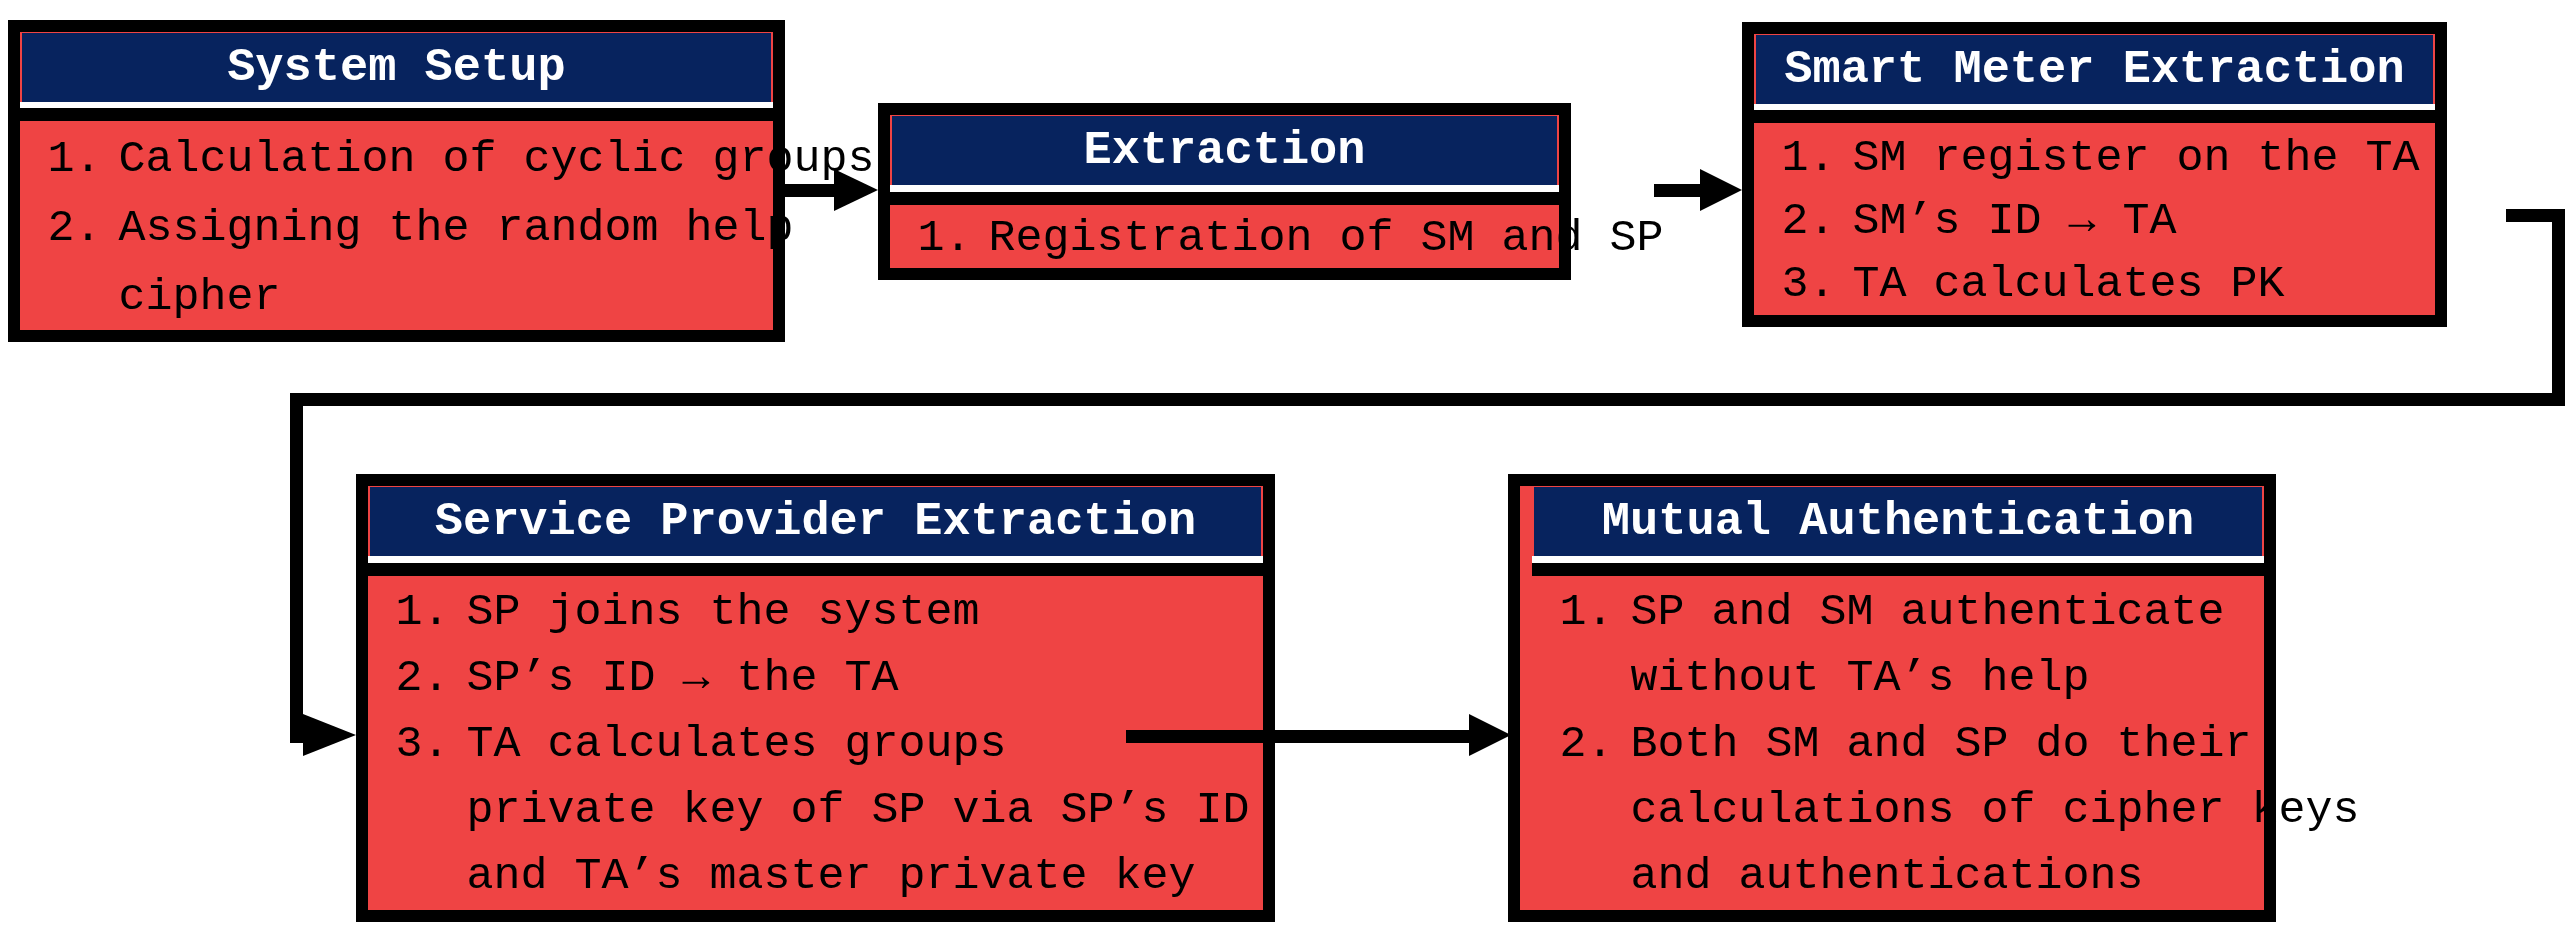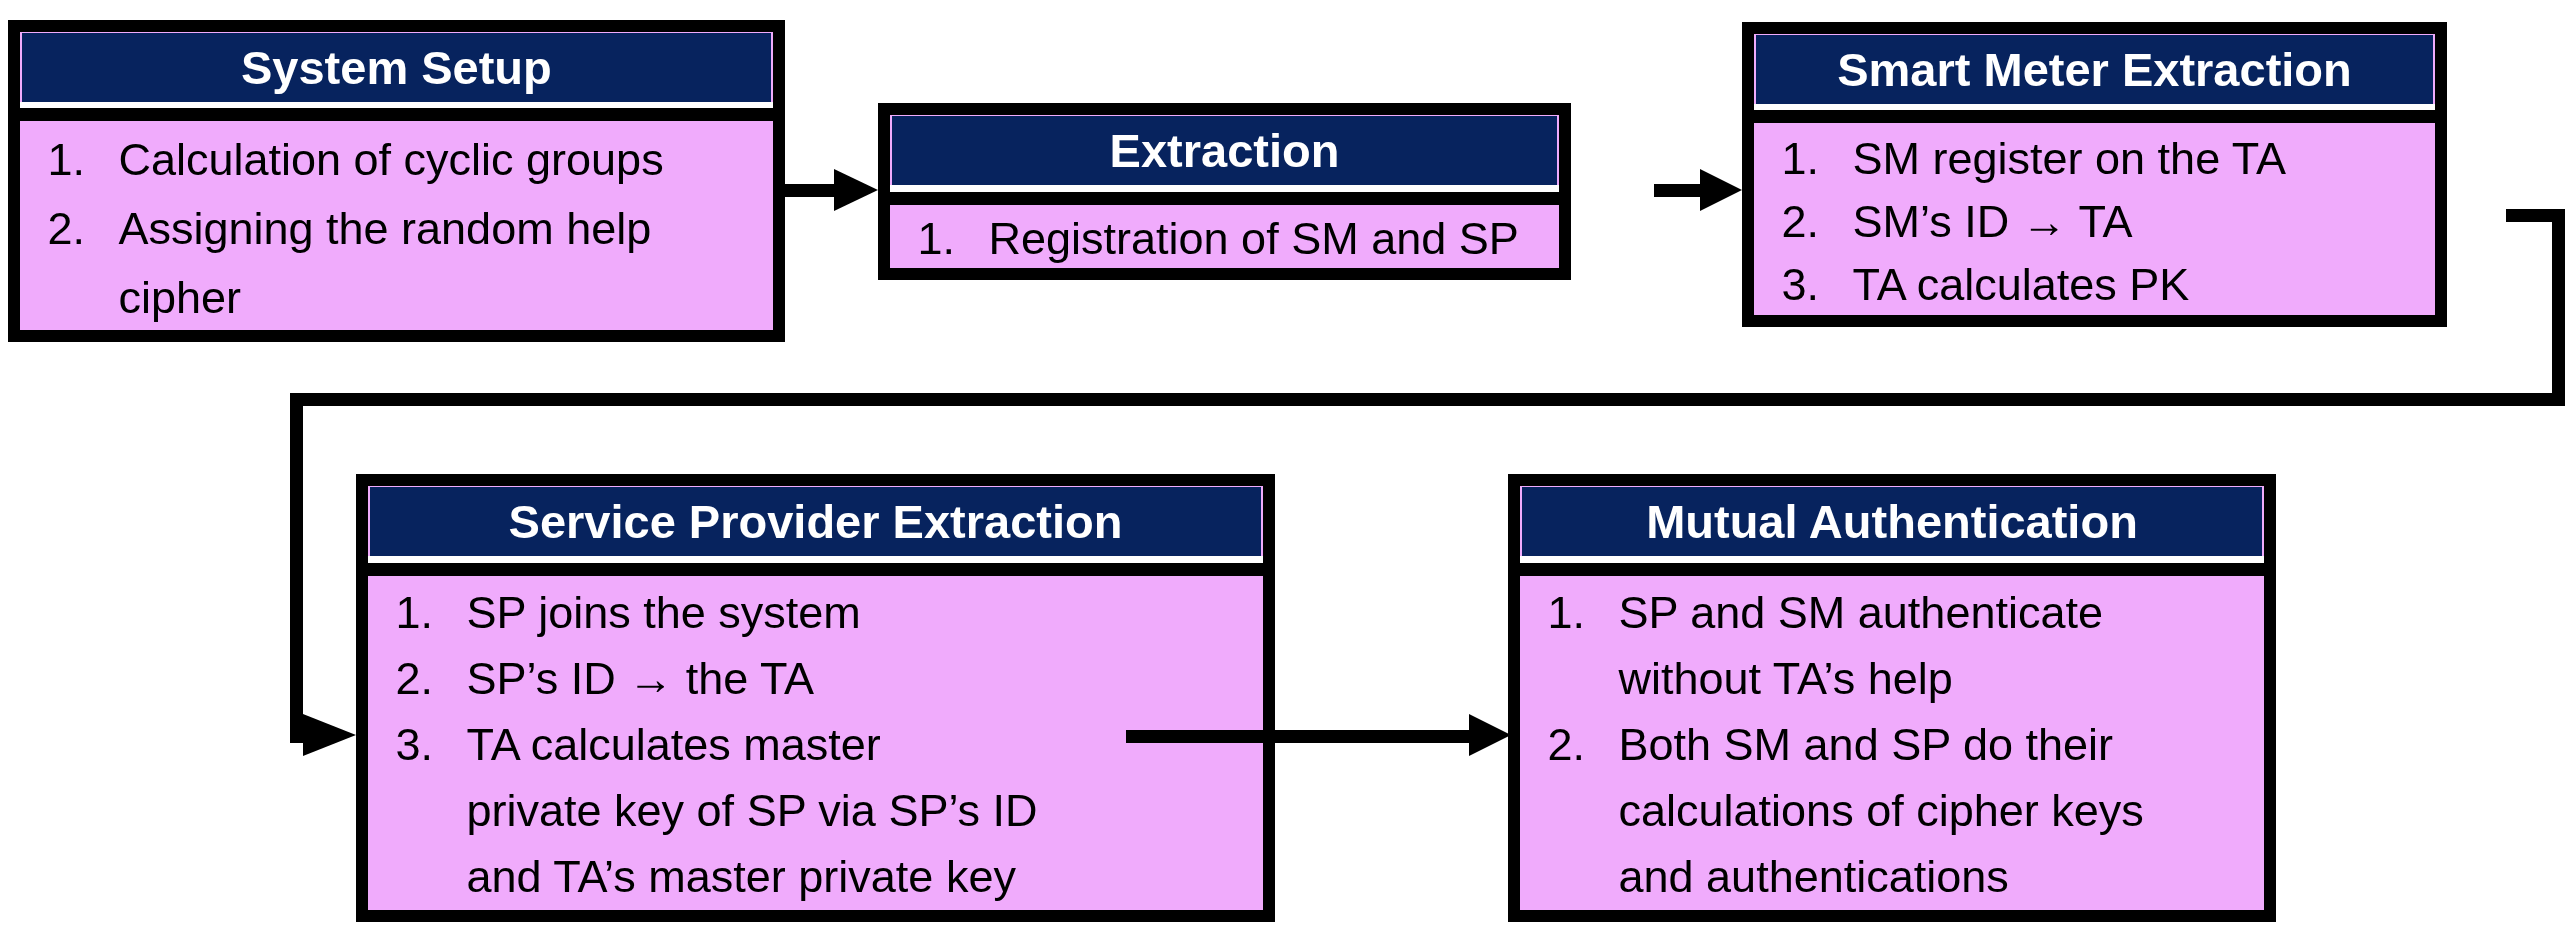--- a/index.html
+++ b/index.html
@@ -8,21 +8,22 @@
     width:2576px;height:953px;
     background:var(--canvas-bg,#fff);
     font-family:"Liberation Sans","DejaVu Sans",sans-serif;
     color:var(--body-text,#000);
     overflow:hidden;
   }
   .box{
     position:absolute;
     box-sizing:border-box;
     border:12.8px solid var(--border-c,#000);
-    background:#f0abfc;
+    background:#ef4444;
+    font-family:Liberation Mono, monospace;
   }
   .hdr{
     margin:1px 2px 0 2px;
     height:69px;
     background:var(--hdr-bg,#07235e);
     color:var(--hdr-text,#fff);
     font-size:47px;font-weight:700;
     display:flex;align-items:center;justify-content:center;
     letter-spacing:0px;
     white-space:nowrap;
@@ -36,21 +37,21 @@
   .num,.line{white-space:nowrap;}
   
   #box-system-setup            {left:7.9px;   top:19.6px;  width:777px; height:322px;}
   #box-system-setup .body      {line-height:69px;}
   #box-extraction              {left:878px; top:103px; width:693px; height:177px;}
   #box-extraction .body        {line-height:55px;padding-top:5.9px;}
   #box-smart-meter-extraction  {left:1742px;top:21.6px;  width:705px; height:305px;}
   #box-smart-meter-extraction .body {line-height:63px;}
   #box-service-provider-extraction {left:356px;top:474px;width:919px;height:448px;}
   #box-service-provider-extraction .body {line-height:66px;}
-  #box-mutual-authentication   {left:1508px;top:474px; width:768px; height:448px;}
+  #box-mutual-authentication   {left:1508px;top:474px; width:768px; height:448px;padding-left:12px;}
   #box-mutual-authentication .body {line-height:66px;}
   
   .seg{position:absolute;background:var(--border-c,#000);}
   .head-right{
     position:absolute;width:0;height:0;
     border-top:21.6px solid transparent;
     border-bottom:21.6px solid transparent;
   }
   #a1-shaft{left:785px;top:184px;width:49px;height:12.8px;}
   #a1-head {left:834px;top:169px;border-left:44px solid var(--border-c,#000);}
@@ -143,21 +144,21 @@
       </div>
       <div class="item">
         <div class="num">2.</div>
         <div class="txt">
             <div class="line">SP’s ID → the TA</div>
           </div>
       </div>
       <div class="item">
         <div class="num">3.</div>
         <div class="txt">
-          <div class="line">TA calculates master</div>
+          <div class="line">TA calculates groups</div>
           <div class="line">private key of SP via SP’s ID</div>
           <div class="line">and TA’s master private key</div>
         </div>
       </div>
     </div>
   </div>
 
   <div class="box" id="box-mutual-authentication">
     <div class="hdr">Mutual Authentication</div>
     <div class="gap"></div>

